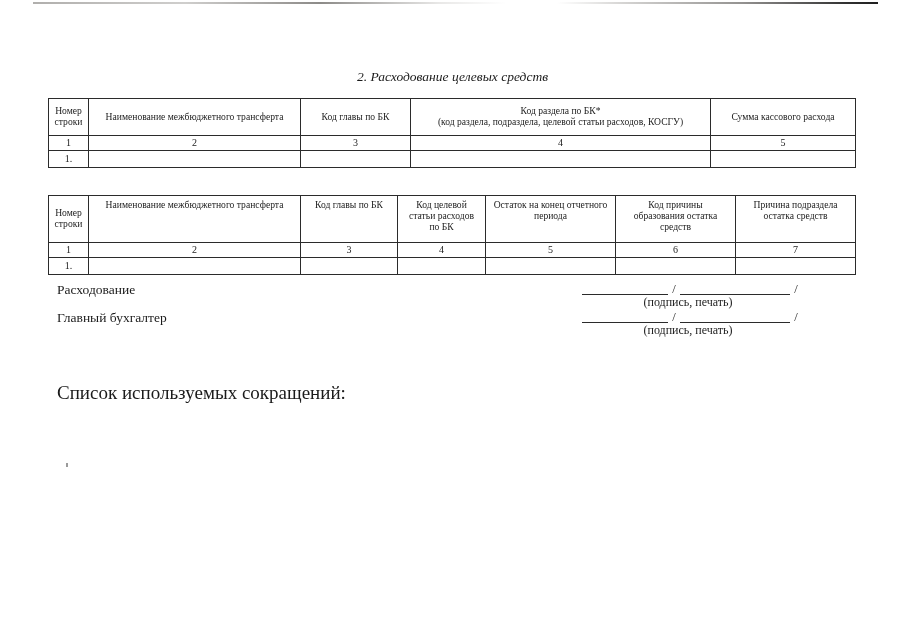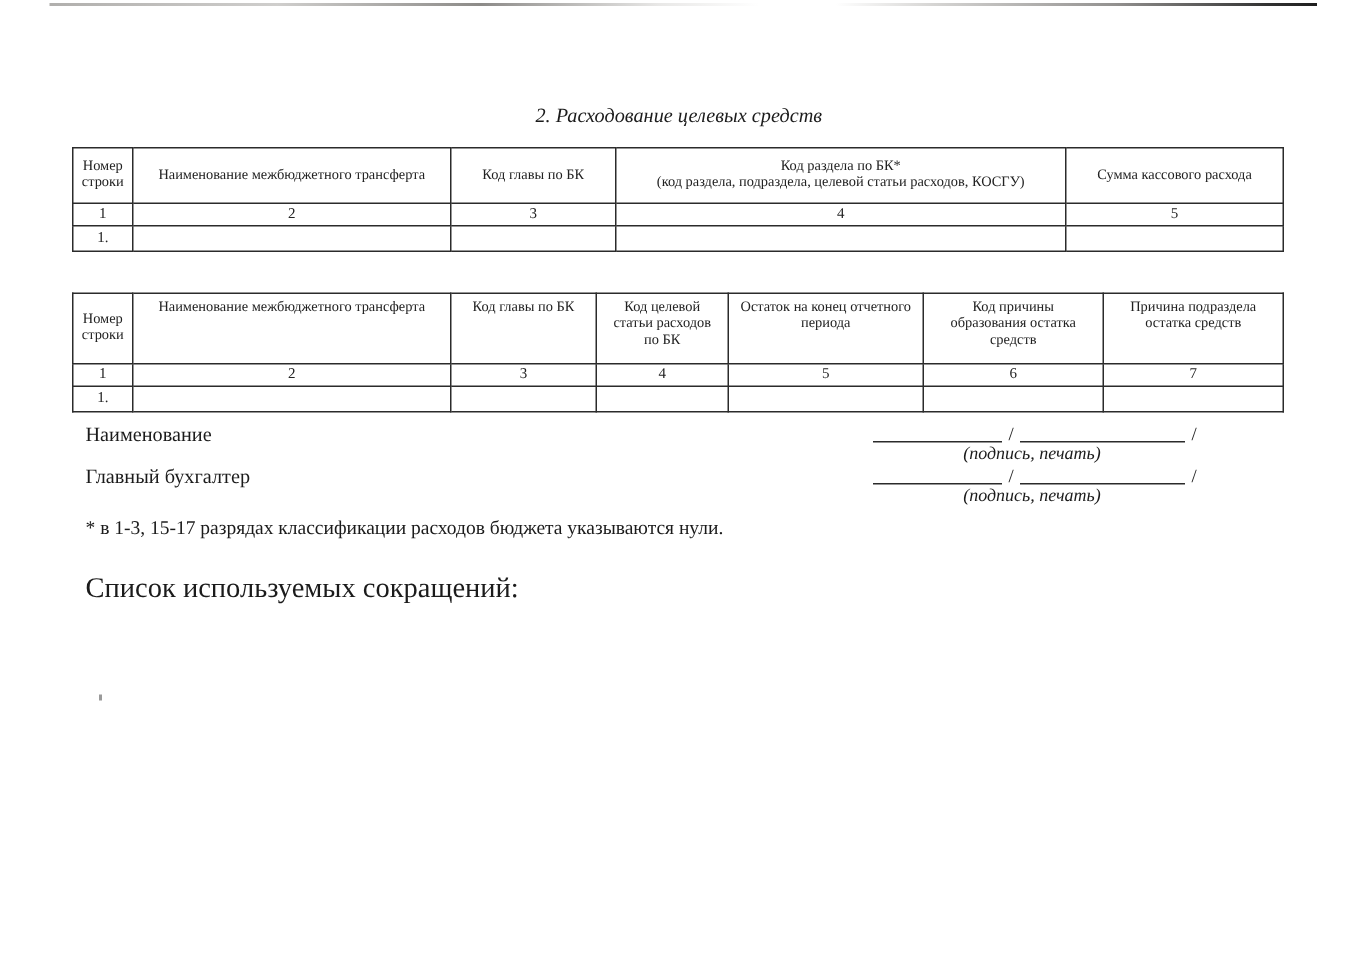--- a/index.html
+++ b/index.html
@@ -144,21 +144,20 @@
     text-align: center;
     font-size: 12.5px;
     line-height: 11px;
   }
   .sig-caption {
     text-align: center;
     font-size: 12px;
     width: 212px;
     margin-top: 0px;
     line-height: 1.2;
-    font-style: italic;
   }
 
   .footnote {
     position: absolute;
     left: 57px;
     top: 344px;
     font-size: 13px;
   }
   .abbrev {
     position: absolute;
@@ -292,21 +291,21 @@
         <td class="datarow blank"></td>
         <td class="datarow blank"></td>
         <td class="datarow blank"></td>
       </tr>
     </tbody>
   </table>
 
   <div class="sig-block">
 
     <div class="sig-row">
-      <div class="sig-label">Наименование</div>
+      <div class="sig-label">Расходование</div>
       <div class="sig-lines">
         <div class="sig-line-row">
           <span class="rule rule-a"></span>
           <span class="slash">/</span>
           <span class="rule rule-b"></span>
           <span class="slash">/</span>
         </div>
         <div class="sig-caption">(подпись, печать)</div>
       </div>
     </div>
@@ -319,21 +318,20 @@
           <span class="slash">/</span>
           <span class="rule rule-b"></span>
           <span class="slash">/</span>
         </div>
         <div class="sig-caption">(подпись, печать)</div>
       </div>
     </div>
 
   </div>
 
-  <div class="footnote">* в 1-3, 15-17 разрядах классификации расходов бюджета указываются нули.</div>
 
   <div class="abbrev">
     <div>Список используемых сокращений:</div>
   </div>
 
   <div class="artifact-dot"></div>
 
 </div>
 
 </body></html>

